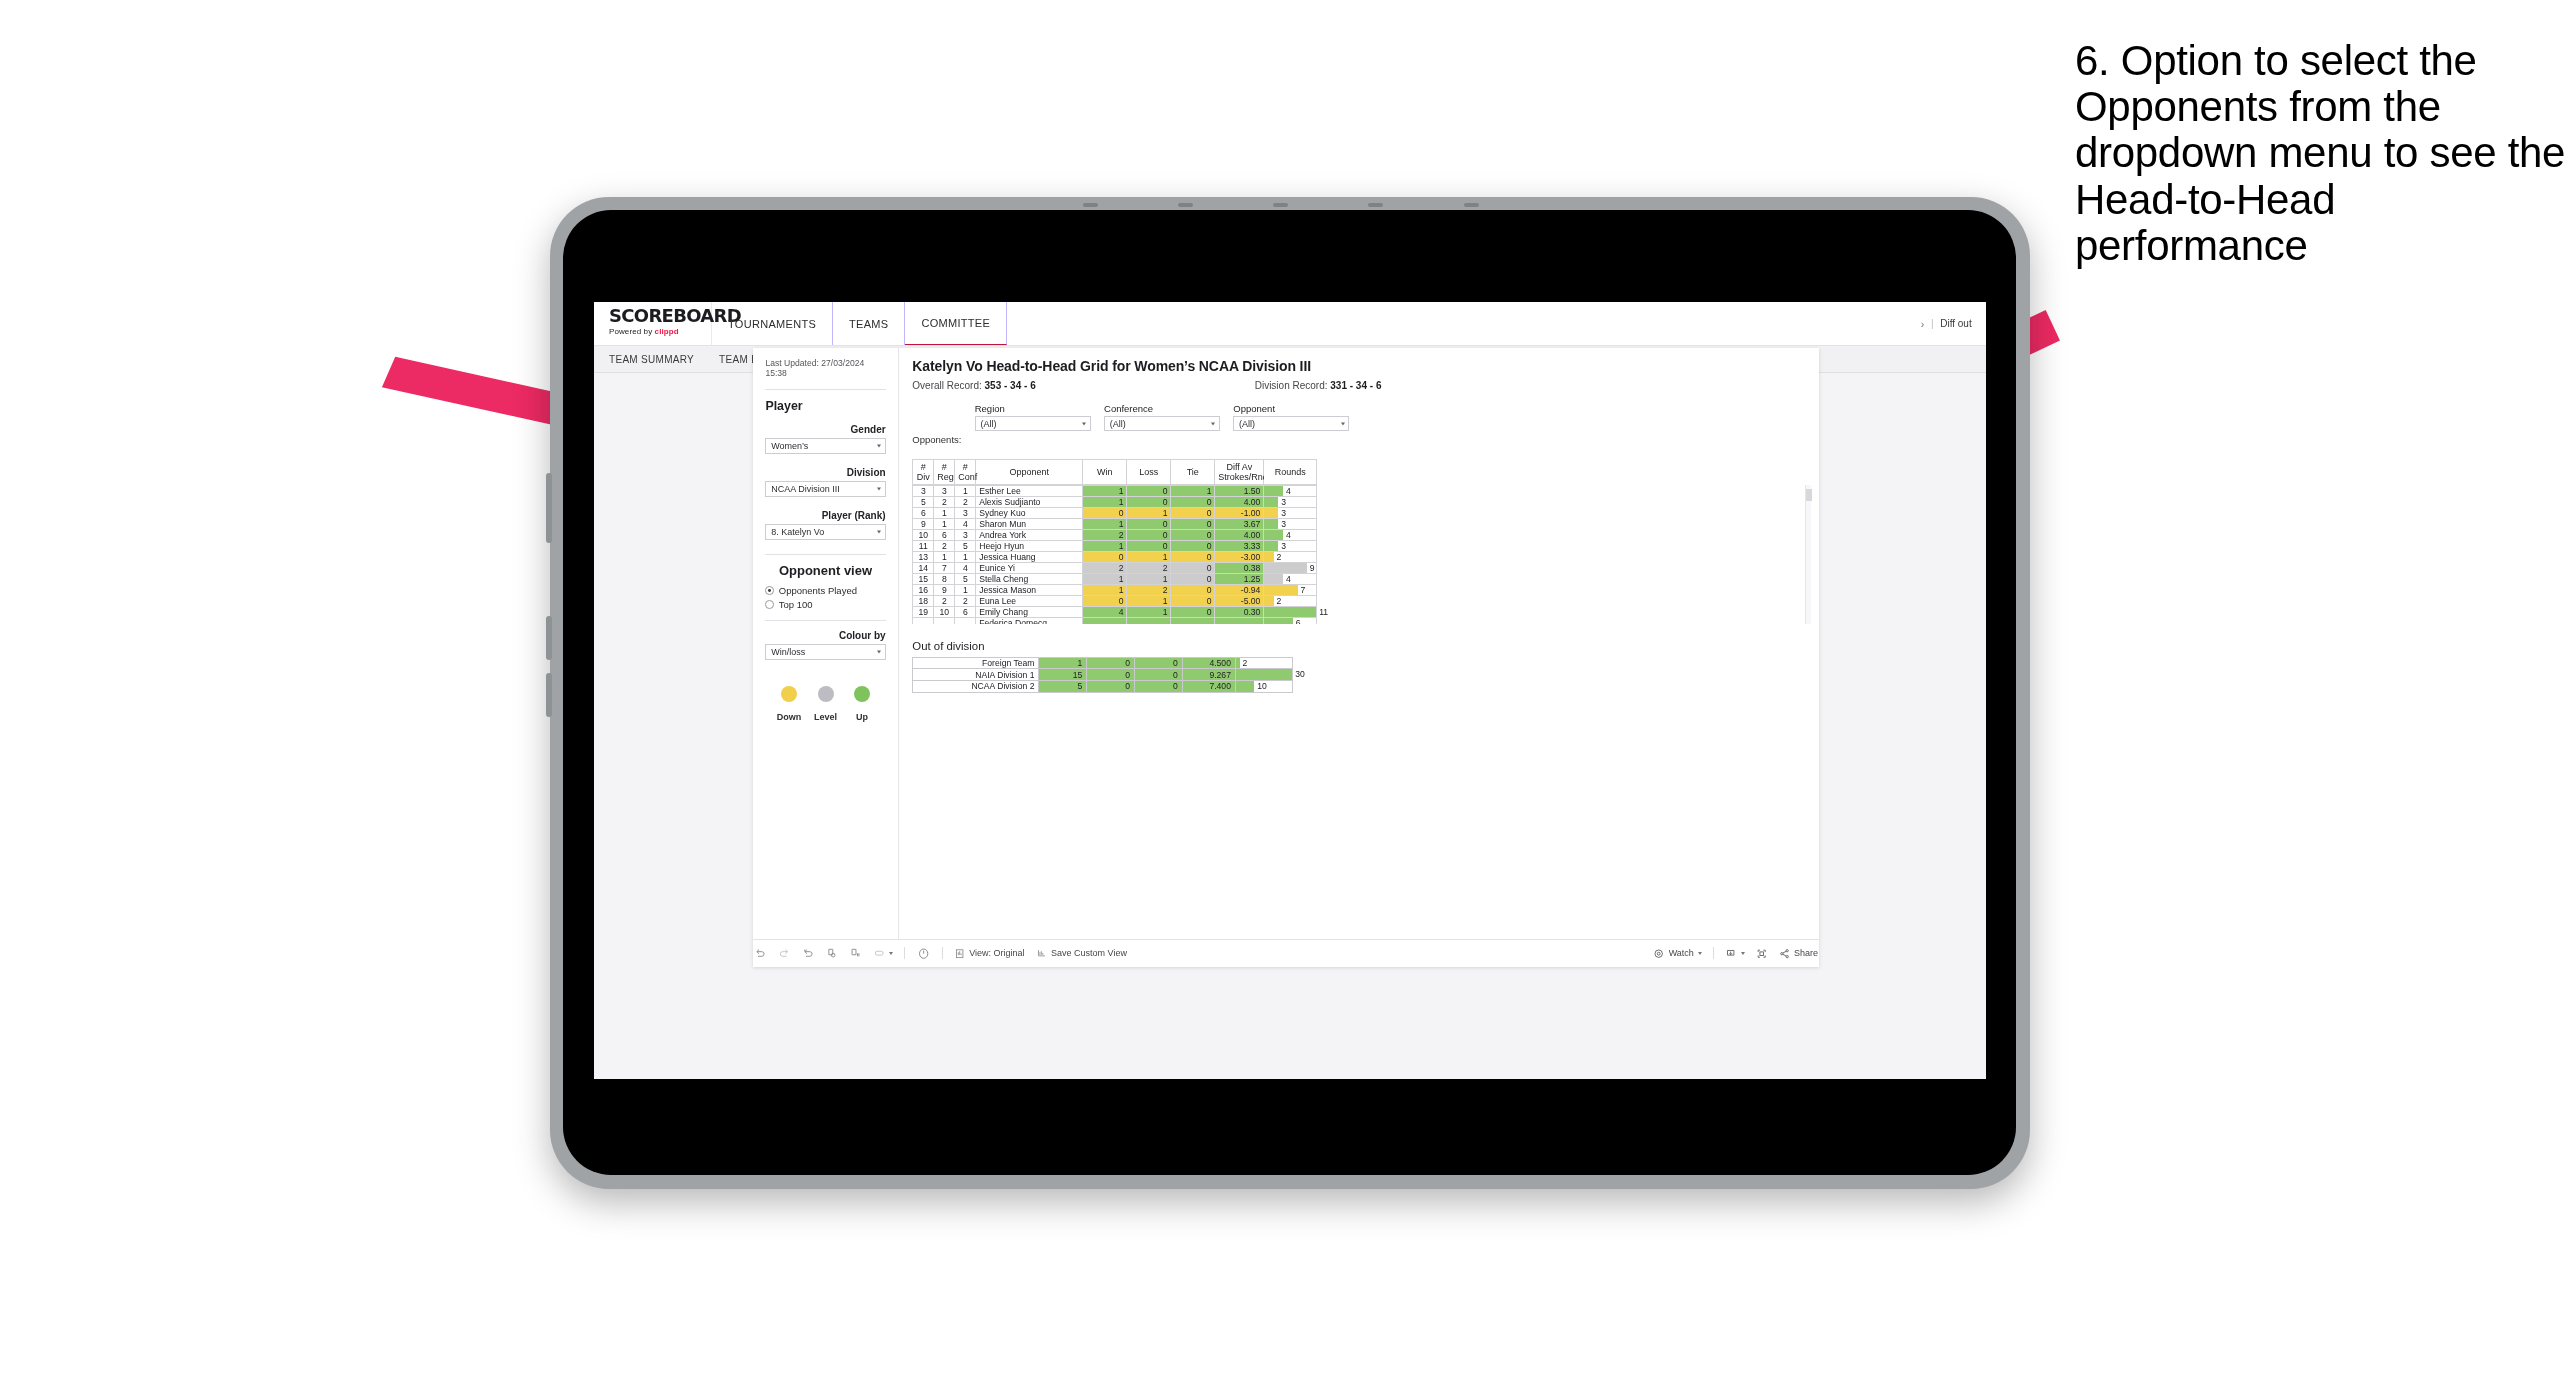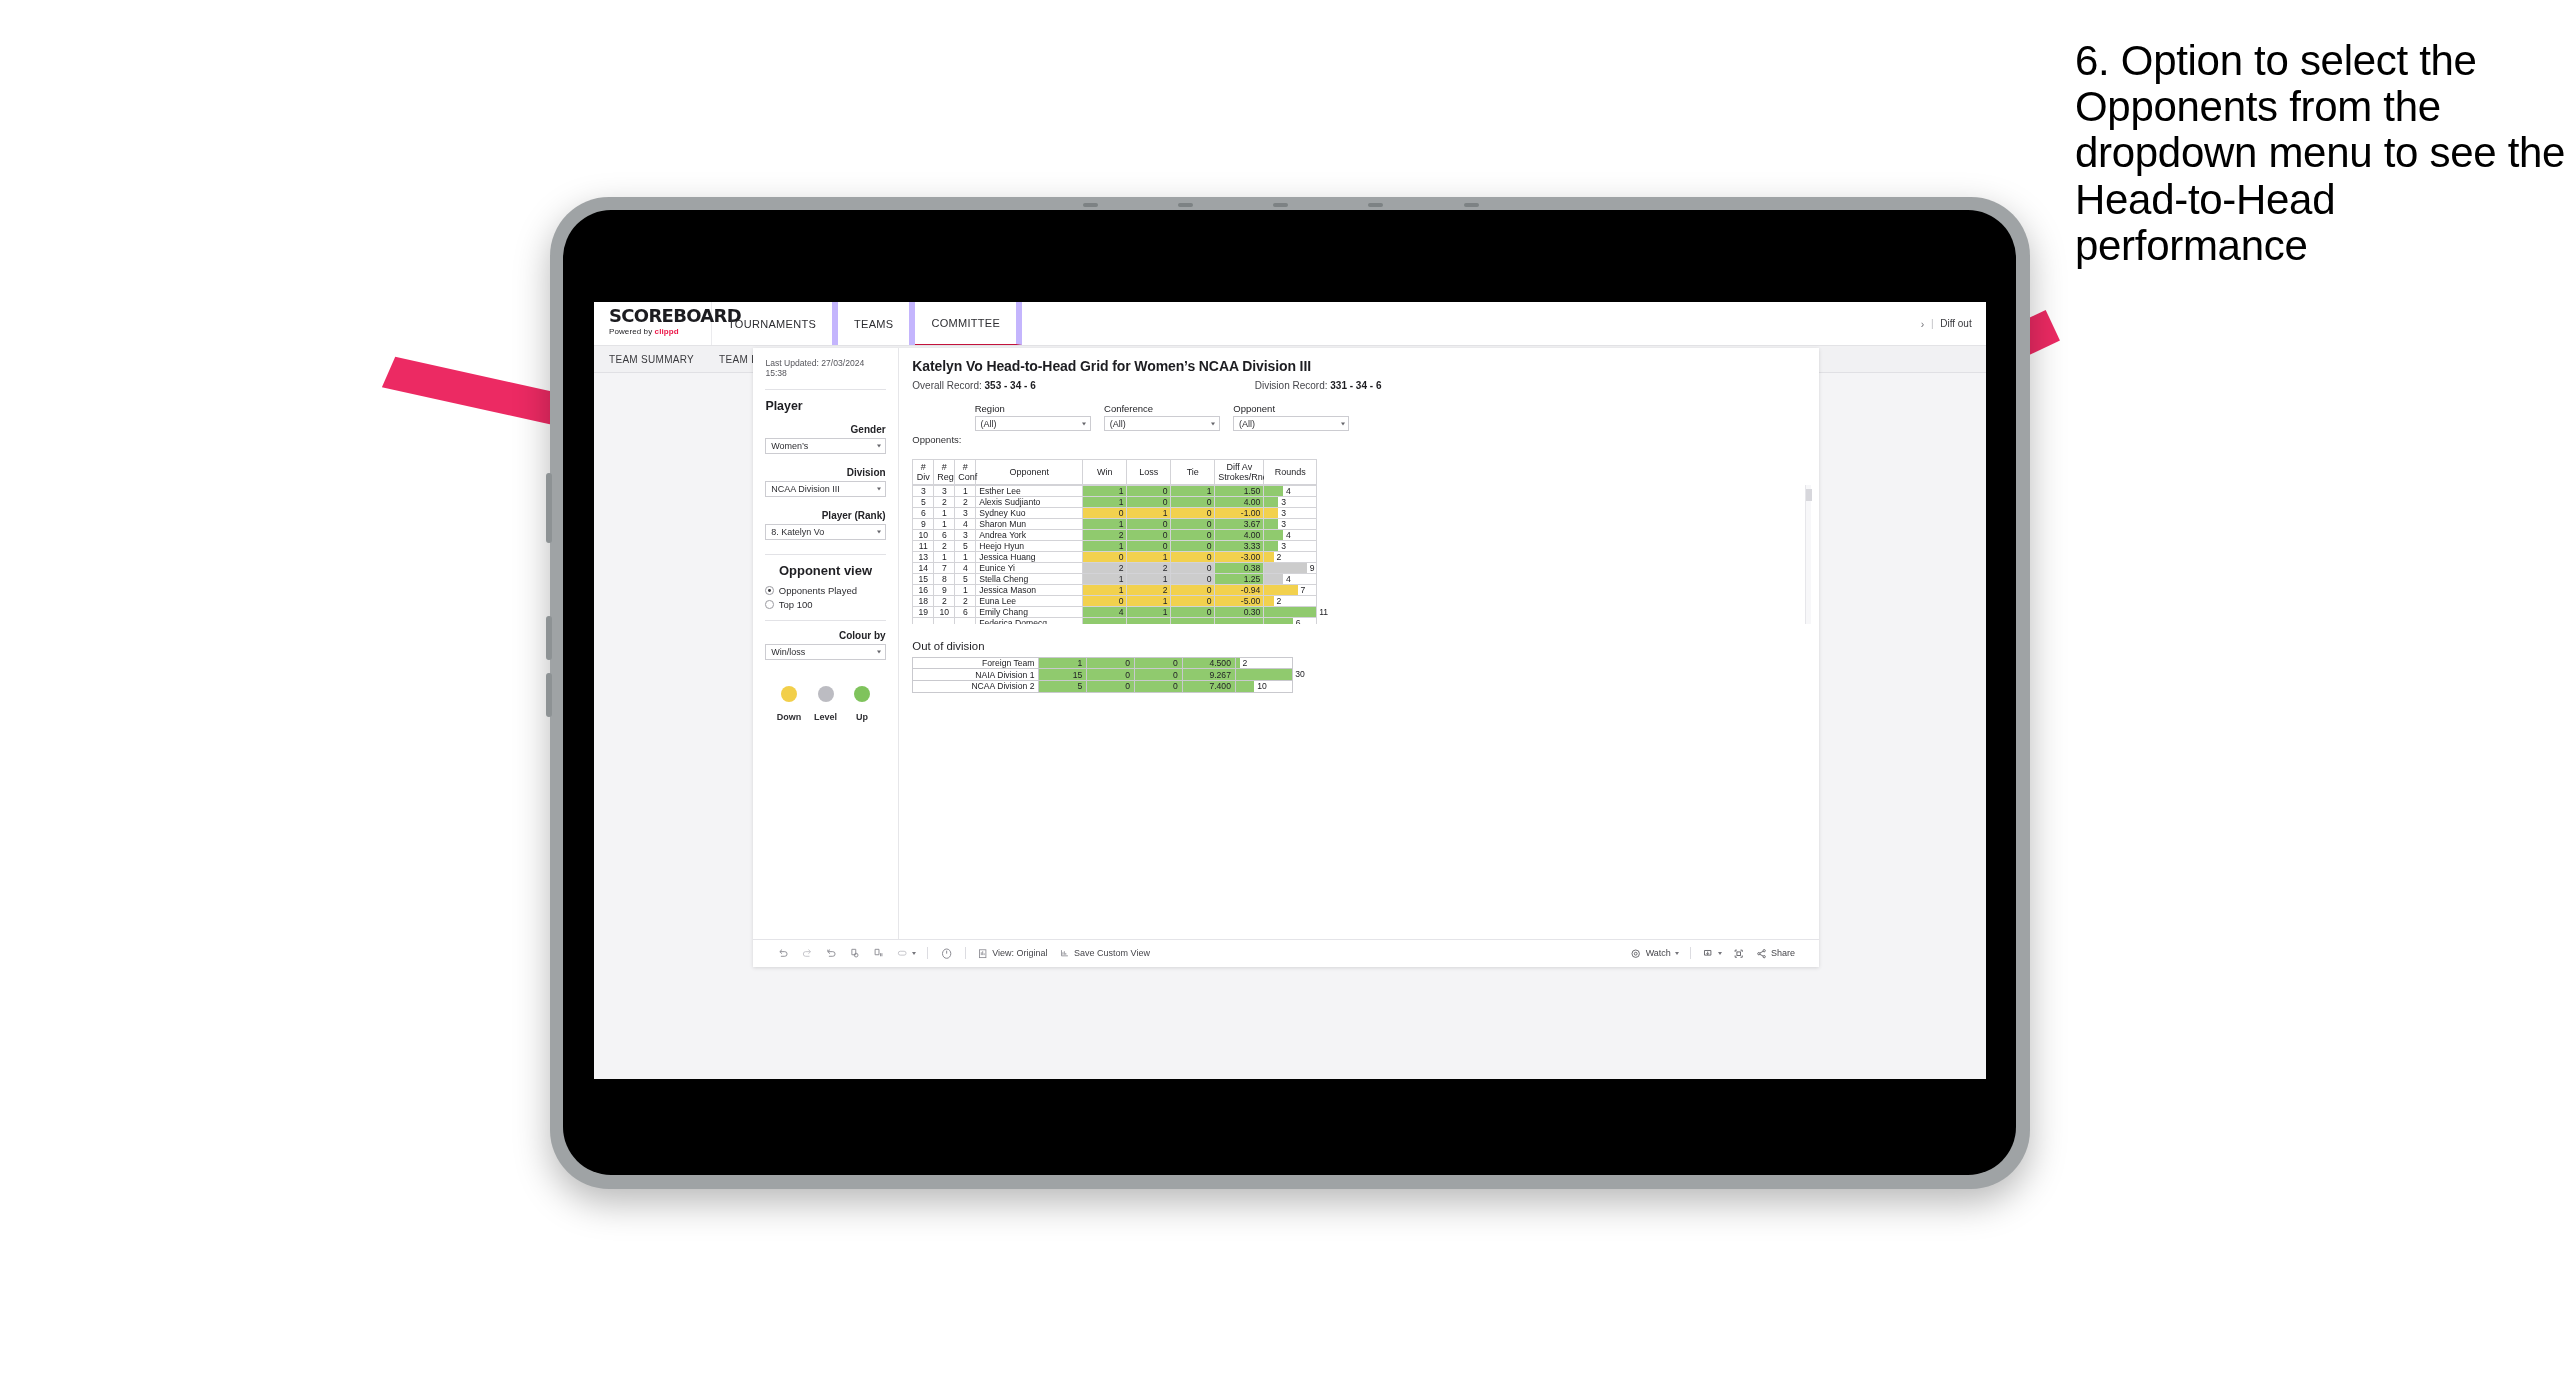--- a/index.html
+++ b/index.html
@@ -67,21 +67,21 @@
     font-weight: 700; font-size: 18px; letter-spacing: -0.7px;
     color: #1c1c20; line-height: 1;
   }
   #brand-sub { font-size: 8px; color: #232327; margin-top: 1.9px; letter-spacing: 0.1px; }
   #brand-sub b { color: #ec1b4b; font-weight: 700; }
 
   .topnav { display: flex; align-items: stretch; }
   .topnav-item {
     display: flex; align-items: center; padding: 16px 16px;
     font-size: 11px; color: #2d2d31; letter-spacing: 0.3px;
-    border-right: 6px solid #c4b5fd; cursor: pointer;
+    border-right: 1px solid #c4b5fd; cursor: pointer;
   }
   .topnav-item.active { border-bottom: 1.9px solid #c3123c; }
   #header-right {
     margin-left: auto; display: flex; align-items: center; gap: 6.7px;
     padding-right: 14.3px; font-size: 10px; color: #3a3a3e;
   }
   #header-right .sep { color: #bdbdc2; }
   #chev { color: #6f6f75; font-size: 10.5px; }
 
   
@@ -175,21 +175,21 @@
 
   
   #ood-title { margin-top: 16px; font-size: 11.4px; font-weight: 400; color: #1f1f23; }
   table.ood { border-collapse: collapse; width: 381px; table-layout: fixed; font-size: 8.6px; color: #222226; margin-top: 4.8px; }
   table.ood td { border: 1px solid #c9c9ce; height: 11.7px; padding: 0 3.8px; }
   .o-name { width: 116px; text-align: right; }
 
   
   #toolbar {
     height: 28.5px; border-top: 1px solid #e4e4e8; background: #fff;
-    display: flex; align-items: center; padding: 0 24px; gap: 11.4px;
+    display: flex; align-items: center; padding: 0 1px; gap: 11.4px;
     font-size: 9px; color: #46464b;
   }
   .tb-ic { color: #8b8b92; display: flex; align-items: center; }
   .tb-item { display: flex; align-items: center; gap: 3.8px; cursor: pointer; }
   .tb-sep { width: 1px; height: 12.4px; background: #dcdce1; }
   .tb-caret { width:0;height:0;border-left:2.9px solid transparent;border-right:2.9px solid transparent;border-top:3.8px solid #76767c; }
   #tb-right { margin-left: auto; display: flex; align-items: center; gap: 11.4px; }
 </style>
 </head>
 <body>

